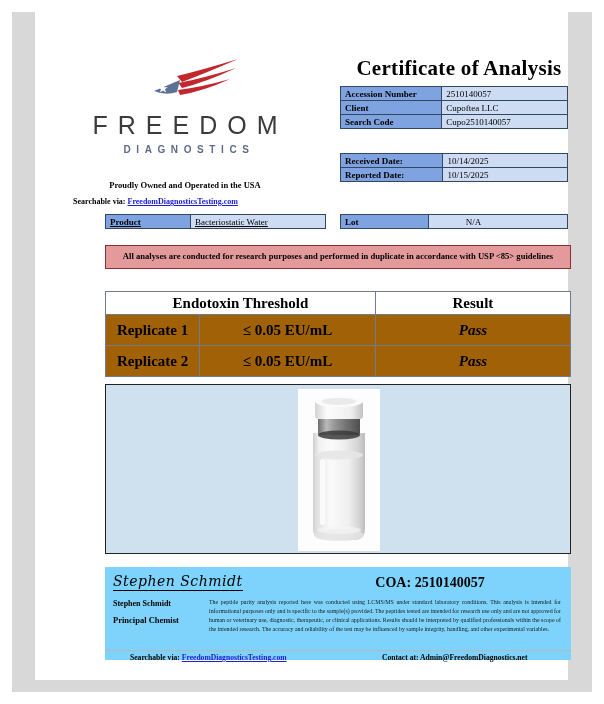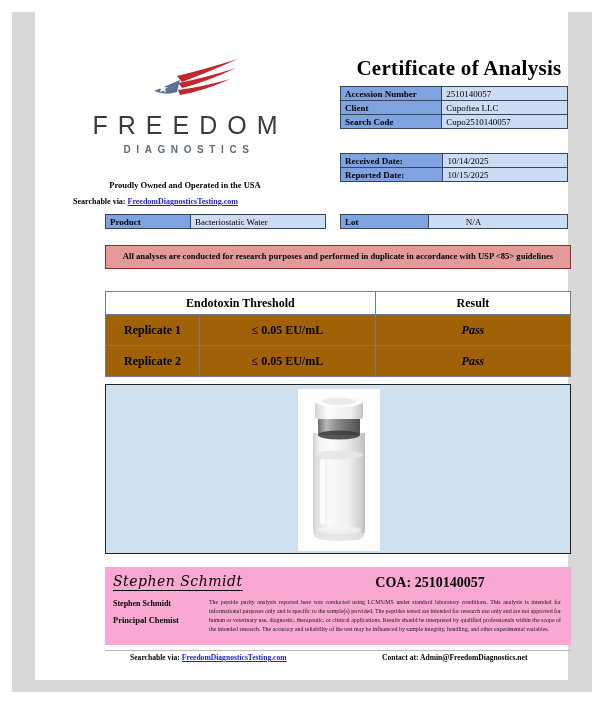--- a/index.html
+++ b/index.html
@@ -60,40 +60,40 @@
   .info-tbl td.v{background:#cddcf3;color:#000;}
 
   #tbl-accession{left:305px;top:74px;}
   #tbl-accession td.k{width:100px;}
   #tbl-accession td.v{width:124px;}
 
   #tbl-dates{left:305px;top:141px;}
   #tbl-dates td.k{width:100px;}
   #tbl-dates td.v{width:124px;}
 
-  #tbl-product{left:70px;top:202px;}
+  #tbl-product{left:70px;top:202px;text-decoration:underline;}
   #tbl-product td.k{width:76px;}
   #tbl-product td.v{width:126px;}
 
   #tbl-lot{left:305px;top:202px;}
   #tbl-lot td.k{width:100px;margin-top:12px;}
   #tbl-lot td.v{width:124px;padding-left:37px;}
 
   
   .banner{
     position:absolute;left:70px;top:233px;width:466px;
     background:#e49a9a;border:1px solid #8b2f2f;
     box-sizing:border-box;padding:5px 10px;
     font-size:8.6px;font-weight:bold;text-align:center;line-height:1.35;color:#000;
   }
 
   
   .results{
     position:absolute;left:70px;top:279px;width:466px;
-    border:1px solid #333;font-size:12px;
+    border:1px solid #333;font-size:15px;
   }
   .results td{
     border:1px solid #6c7c92;text-align:center;vertical-align:middle;color:#000;
   }
   .results tr.head td{background:#ffffff;font-weight:bold;height:20px;}
   .results tr.row td{background:#a16207;height:28px;}
   .results td.rep{font-weight:bold;width:92px;}
   .results td.thr{width:176px;font-weight:bold;}
   .results td.res{width:196px;font-weight:bold;font-style:italic;}
 
@@ -102,22 +102,22 @@
     position:absolute;left:70px;top:372px;width:466px;height:170px;
     background:#cfe1ef;border:1px solid #222;box-sizing:border-box;
   }
   .photo{
     position:absolute;left:192px;top:4px;width:82px;height:162px;background:#fdfdfd;
   }
   .vial{position:absolute;left:0;top:0;}
 
   
   .sig-block{
-    position:absolute;left:70px;top:555px;width:466px;height:78px;
-    background:#f9a8d4;box-sizing:border-box;
+    position:absolute;left:70px;top:555px;width:466px;height:93px;
+    background:#7dd3fc;box-sizing:border-box;
   }
   .sig-name{
     position:absolute;left:8px;top:6px;
     font-family:"DejaVu Serif", serif;font-style:italic;font-size:14px;
     color:#000;border-bottom:1px solid #000;padding-bottom:1px;letter-spacing:0.5px;
   }
   .coa{
     position:absolute;left:190px;top:8px;width:270px;text-align:center;
     font-size:14px;font-weight:bold;color:#000;
   }

